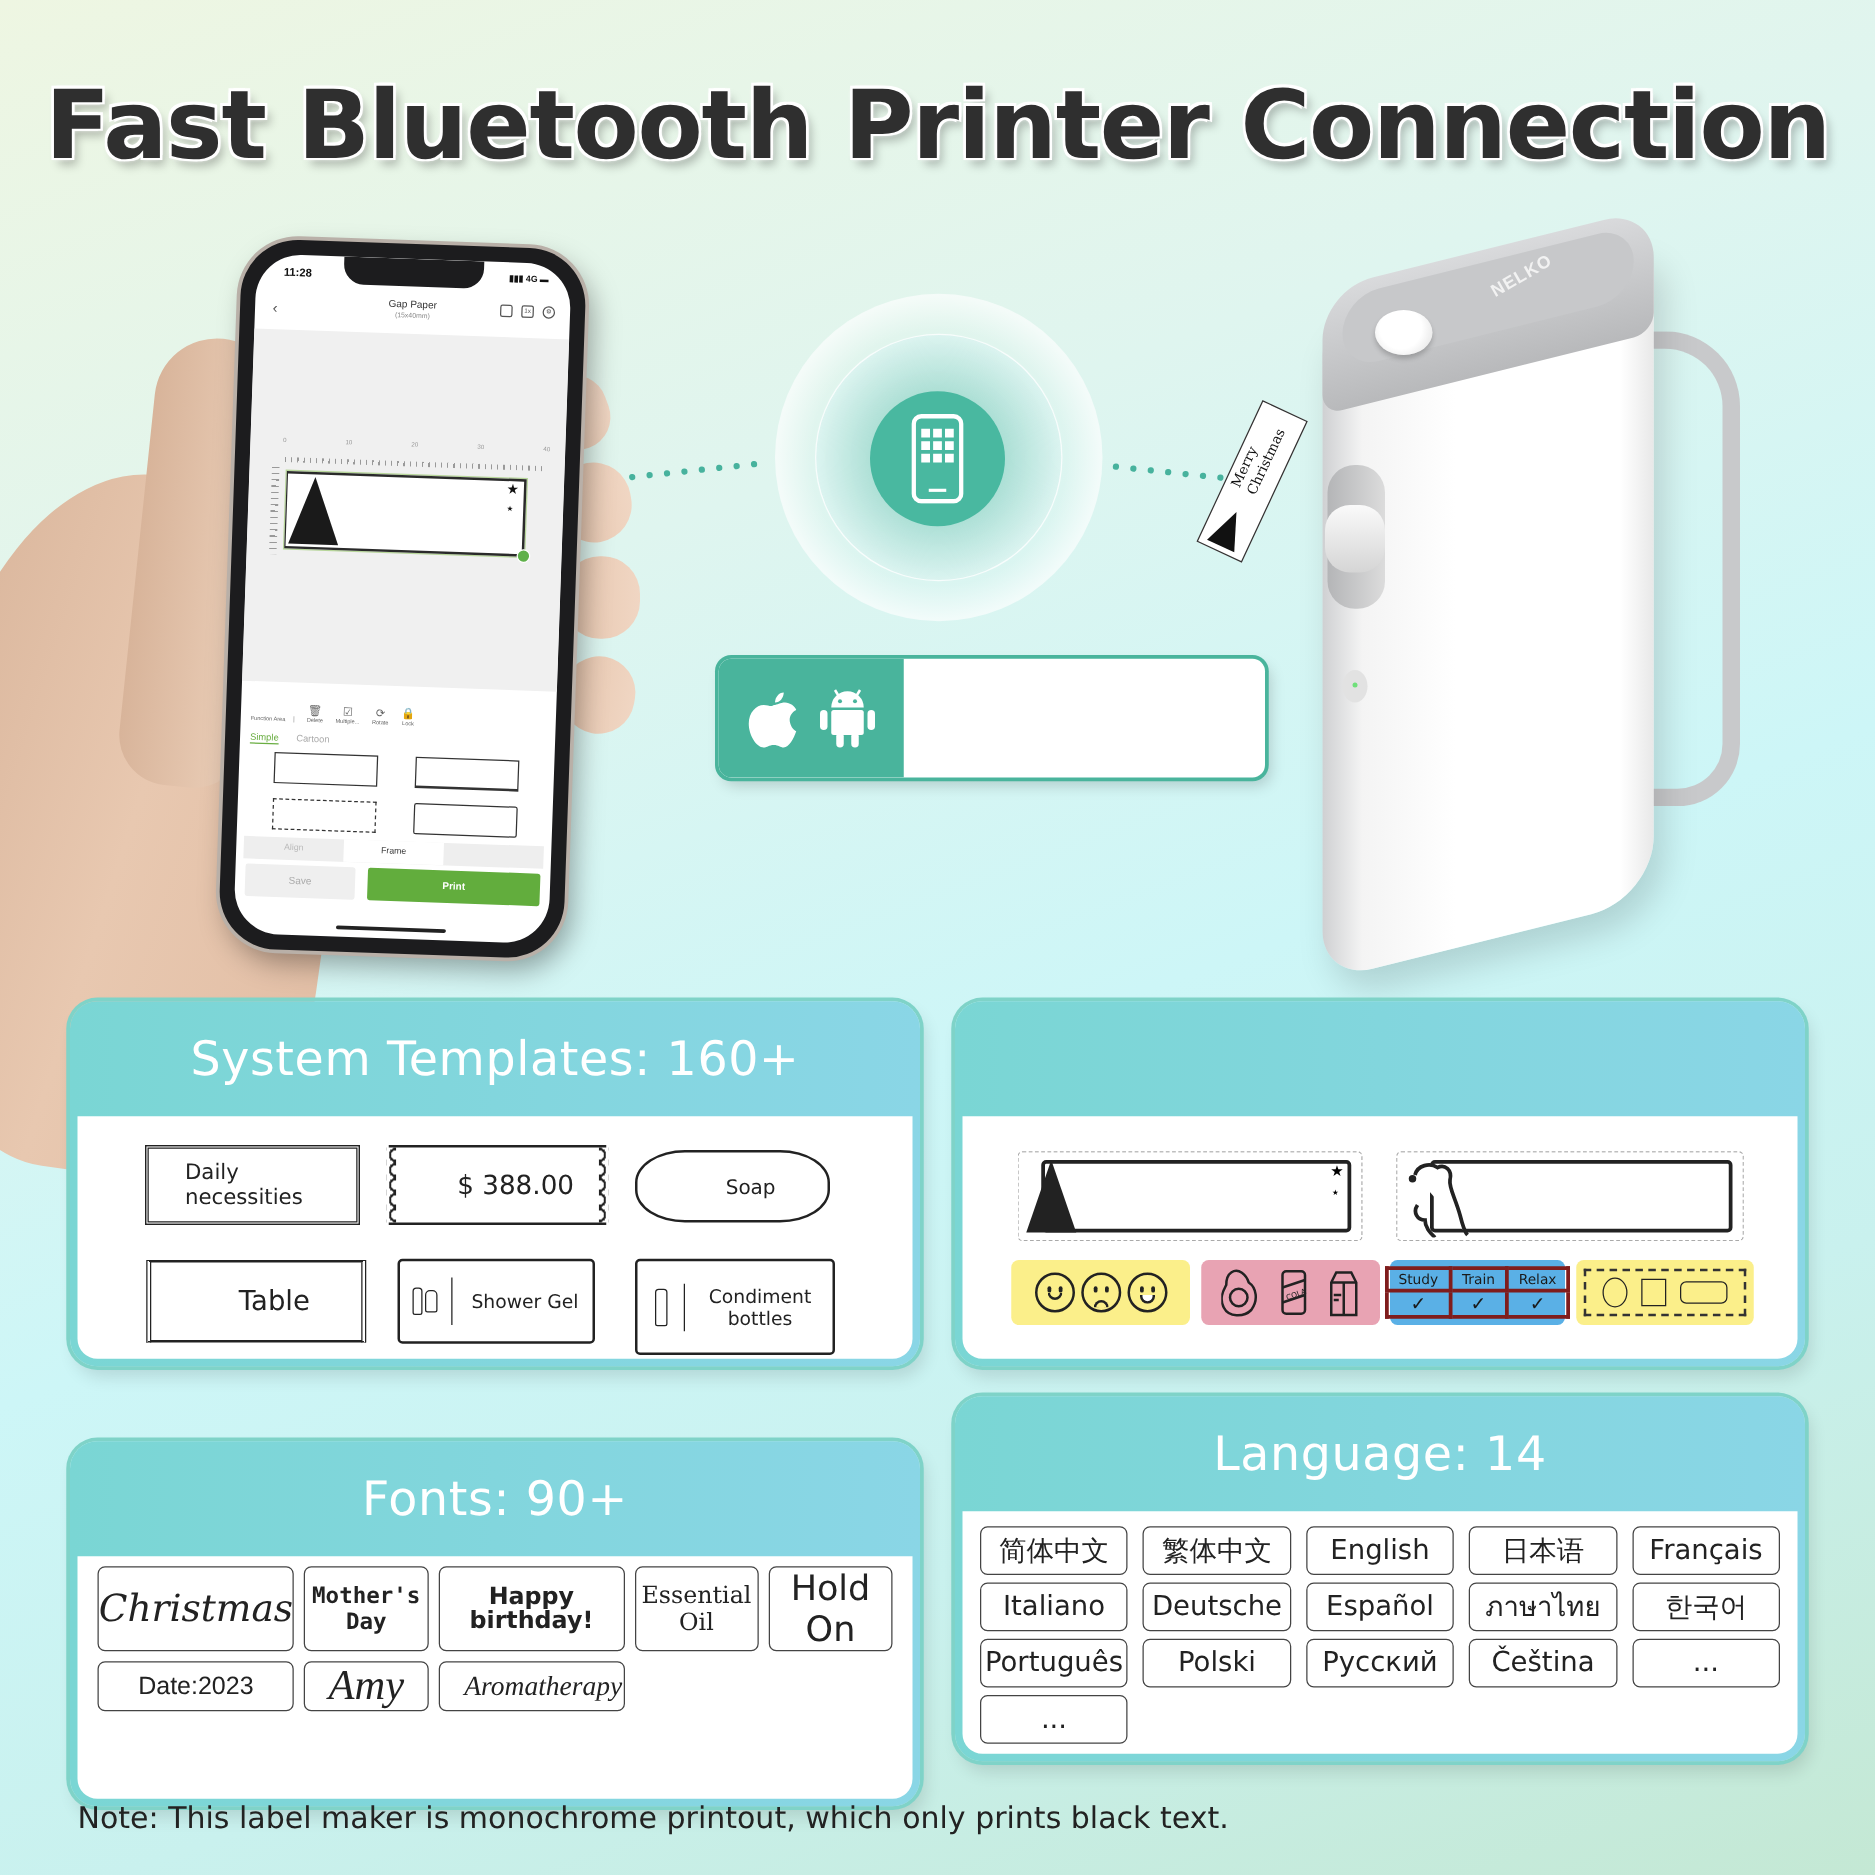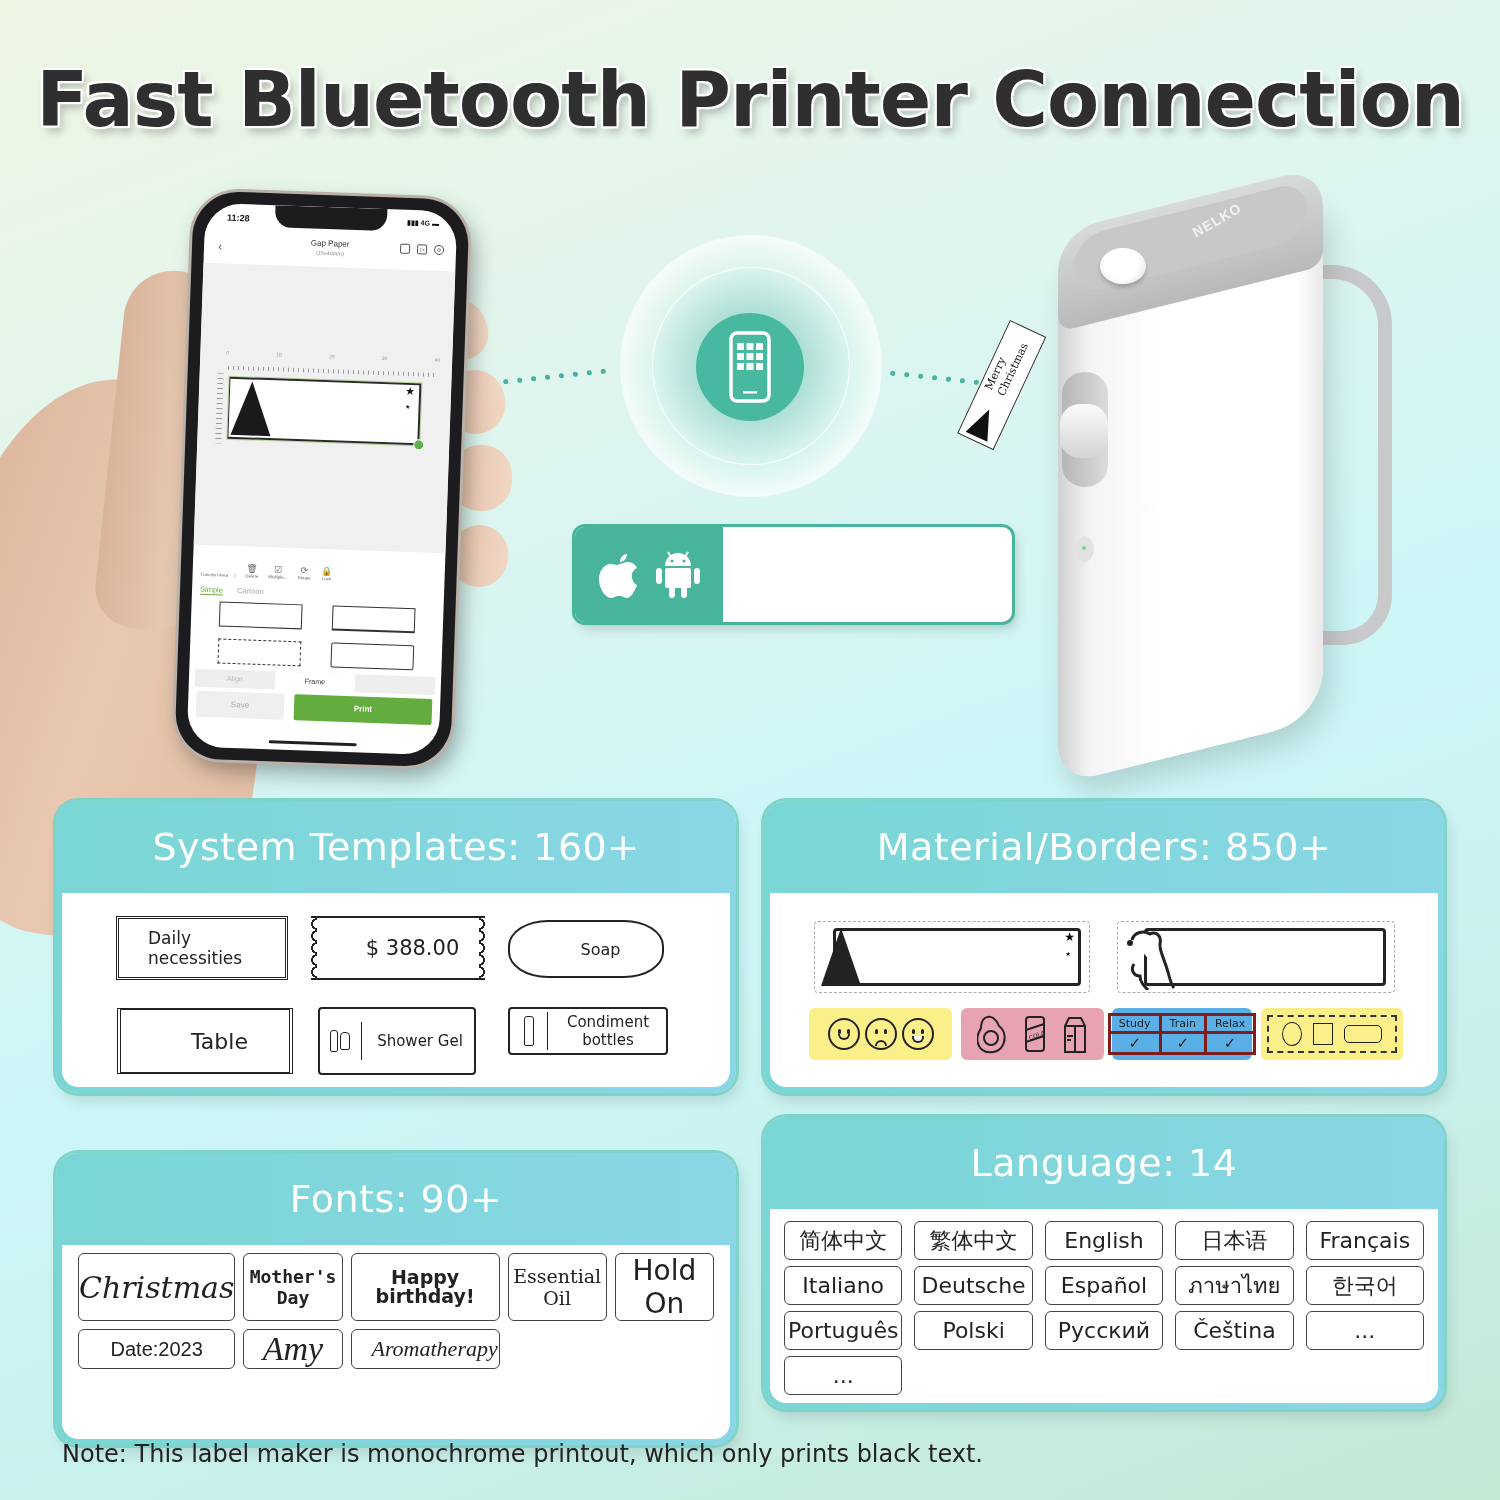--- a/index.html
+++ b/index.html
@@ -314,29 +314,28 @@
 <div class="tpl tpl-wavy" style="left:311px;top:916px;width:174px;height:64px;font-size:21px;">$ 388.00</div>
 <div class="tpl tpl-soap" style="left:508px;top:920px;width:156px;height:58px;font-size:16px;">Soap</div>
 <div class="tpl tpl-table" style="left:117px;top:1008px;width:176px;height:66px;font-size:22px;">Table</div>
 <div class="tpl tpl-border" style="left:318px;top:1007px;width:158px;height:68px;font-size:15px;padding-left:46px;">
   <div class="tpl-icon">
     <span class="bottle" style="width:8px;height:22px;"></span>
       <span class="bottle" style="width:10px;height:18px;border-radius:4px 4px 2px 2px;"></span>
   </div>
   <span>Shower Gel</span>
 </div>
-<div class="tpl tpl-border" style="left:508px;top:1007px;width:160px;height:48px;font-size:15px;padding-left:40px;line-height:18px;text-align:center;">
+<div class="tpl tpl-border" style="left:508px;top:1007px;width:160px;height:77px;font-size:15px;padding-left:40px;line-height:18px;text-align:center;">
   <div class="tpl-icon" style="width:30px;">
     <span class="bottle" style="width:10px;height:30px;margin-left:4px;"></span>
   </div>
   <span style="width:100px;">Condiment bottles</span>
 </div>
 
 <div class="panel" style="left:764px;top:801px;height:292px;">
-  <div class="panel-head">Material/Borders: 850+</div>
   <div class="panel-body"></div>
 </div>
 <div class="mat-frame" style="left:814px;top:921px;width:276px;height:72px;">
   <div class="mat-inner" style="left:18px;top:6px;width:248px;height:58px;"></div>
   <div style="position:absolute;left:6px;top:6px;width:0;height:0;border-left:20px solid transparent;border-right:20px solid transparent;border-bottom:58px solid #222;"></div>
   <span style="position:absolute;right:14px;top:8px;font-size:12px;">★</span>
   <span style="position:absolute;right:18px;top:28px;font-size:6px;">★</span>
 </div>
 <div class="mat-frame" style="left:1117px;top:921px;width:278px;height:72px;">
   <div class="mat-inner" style="left:26px;top:6px;width:242px;height:58px;"></div>

